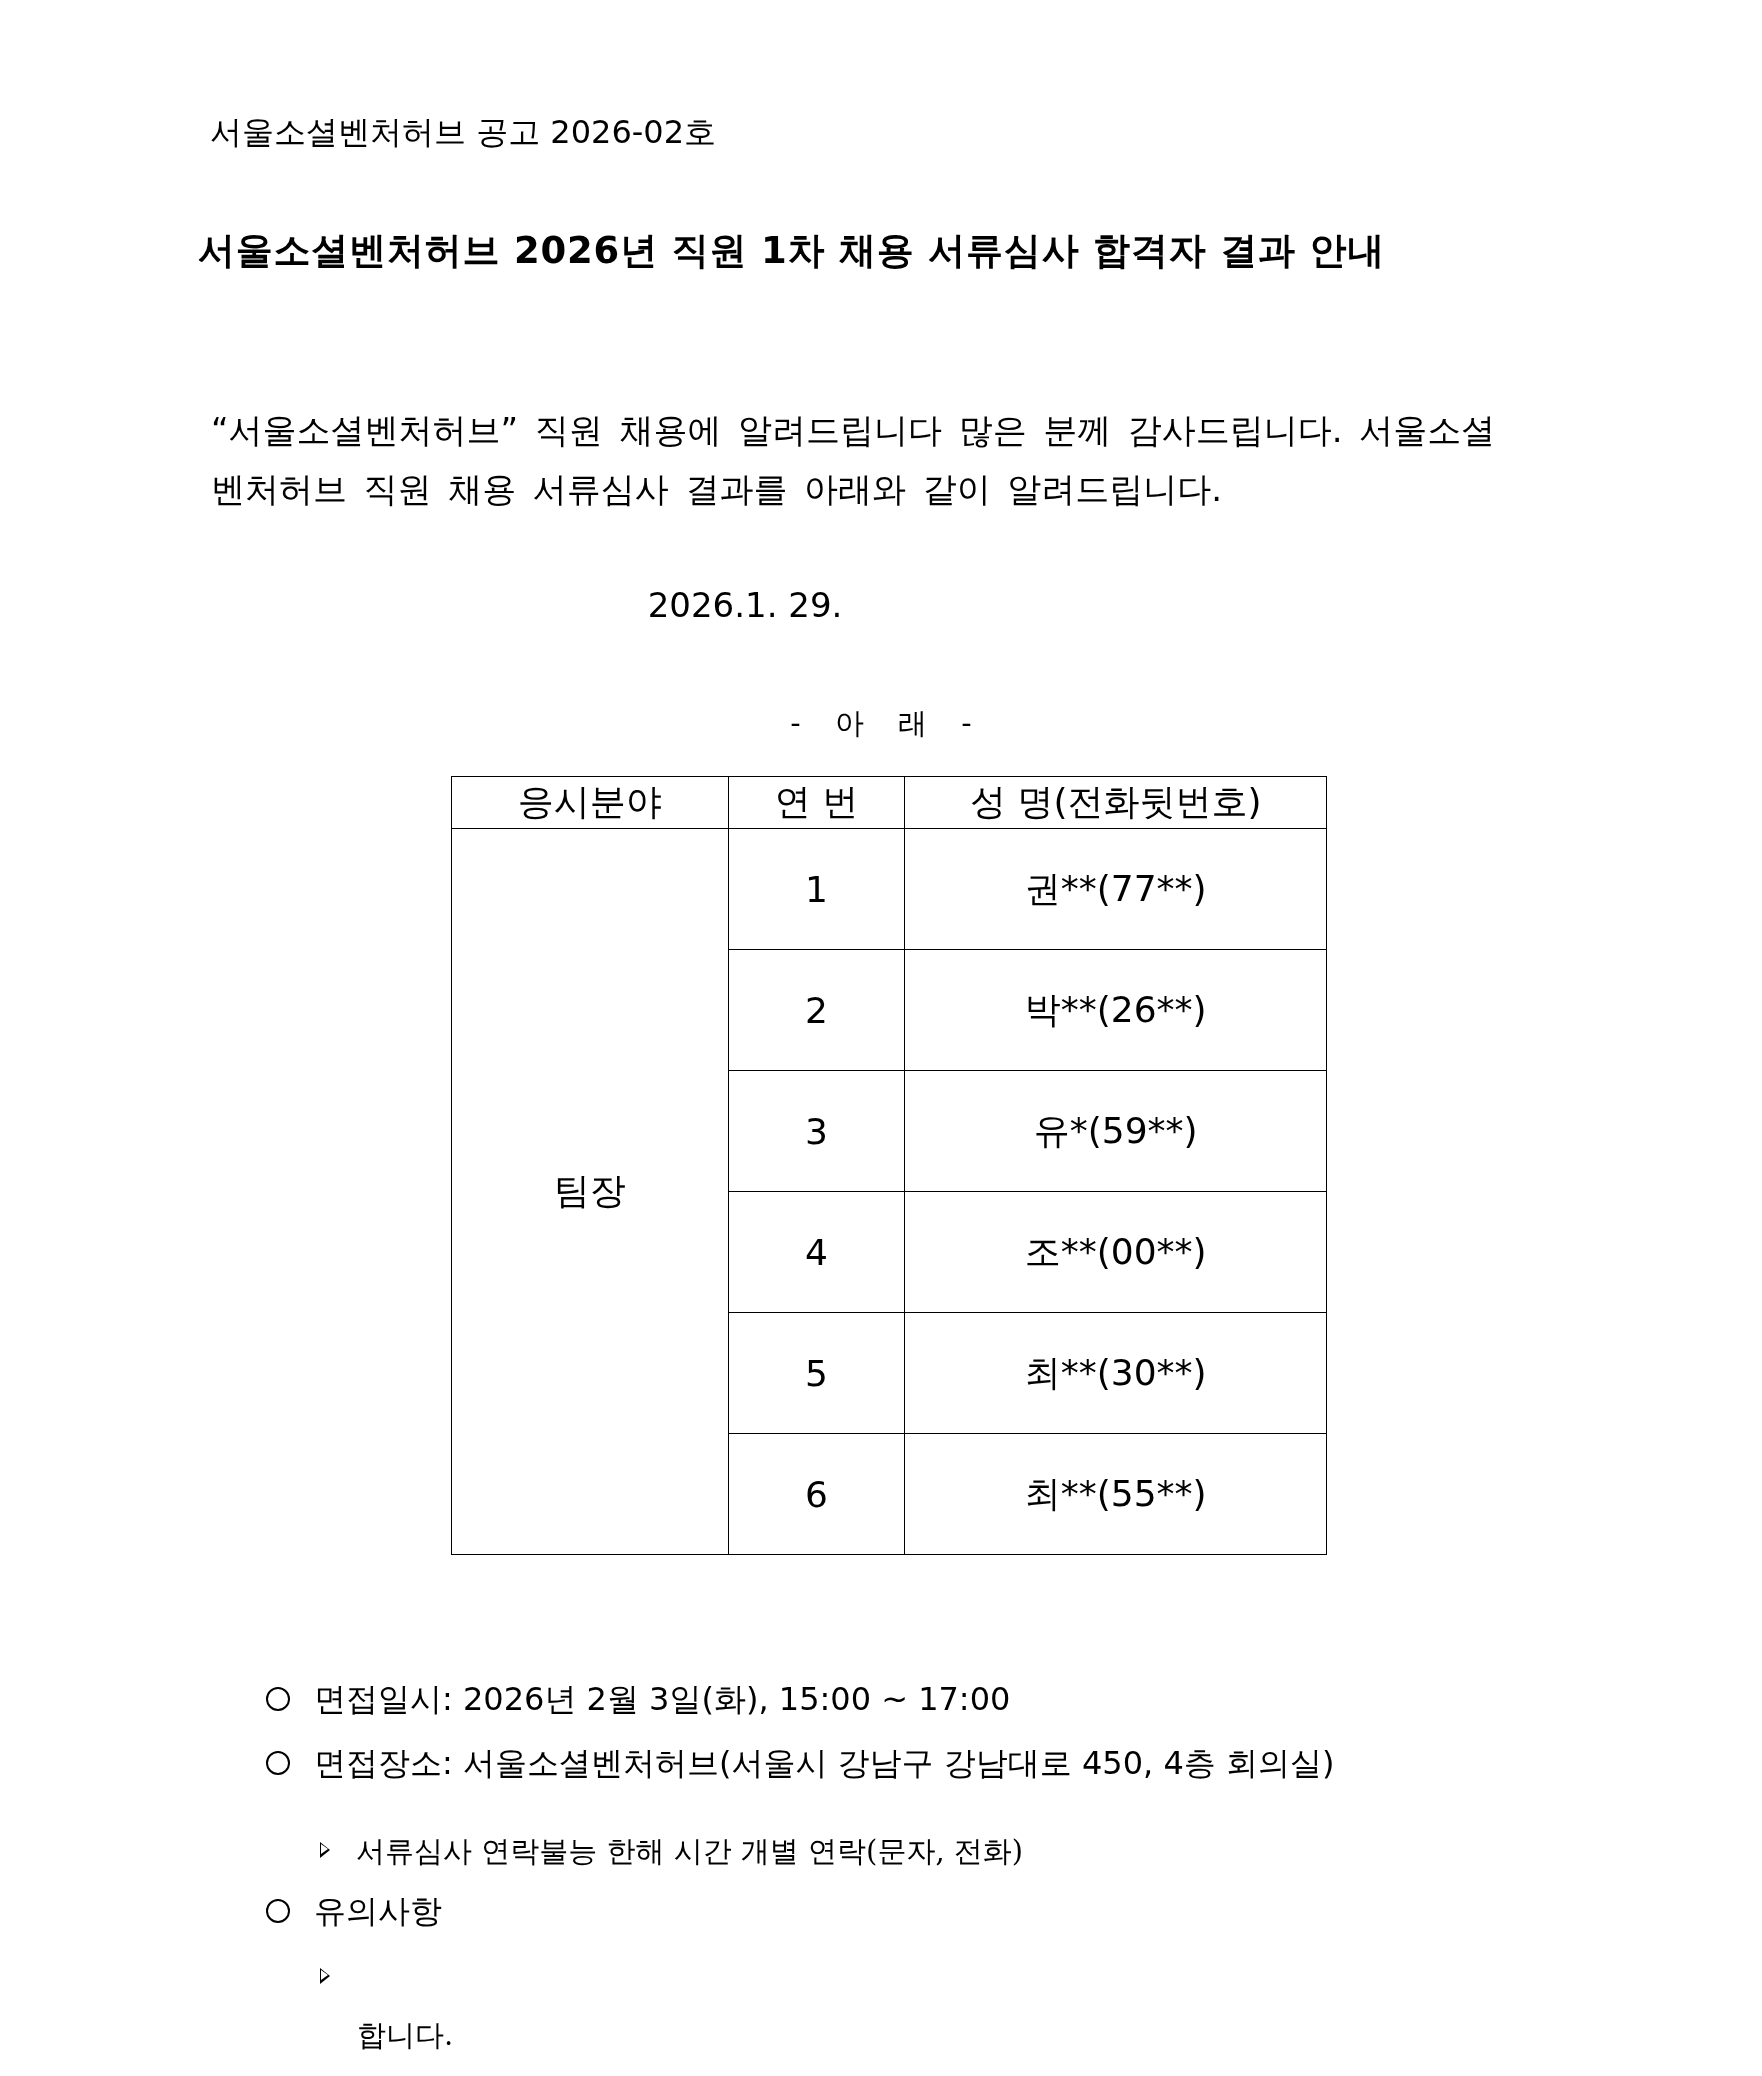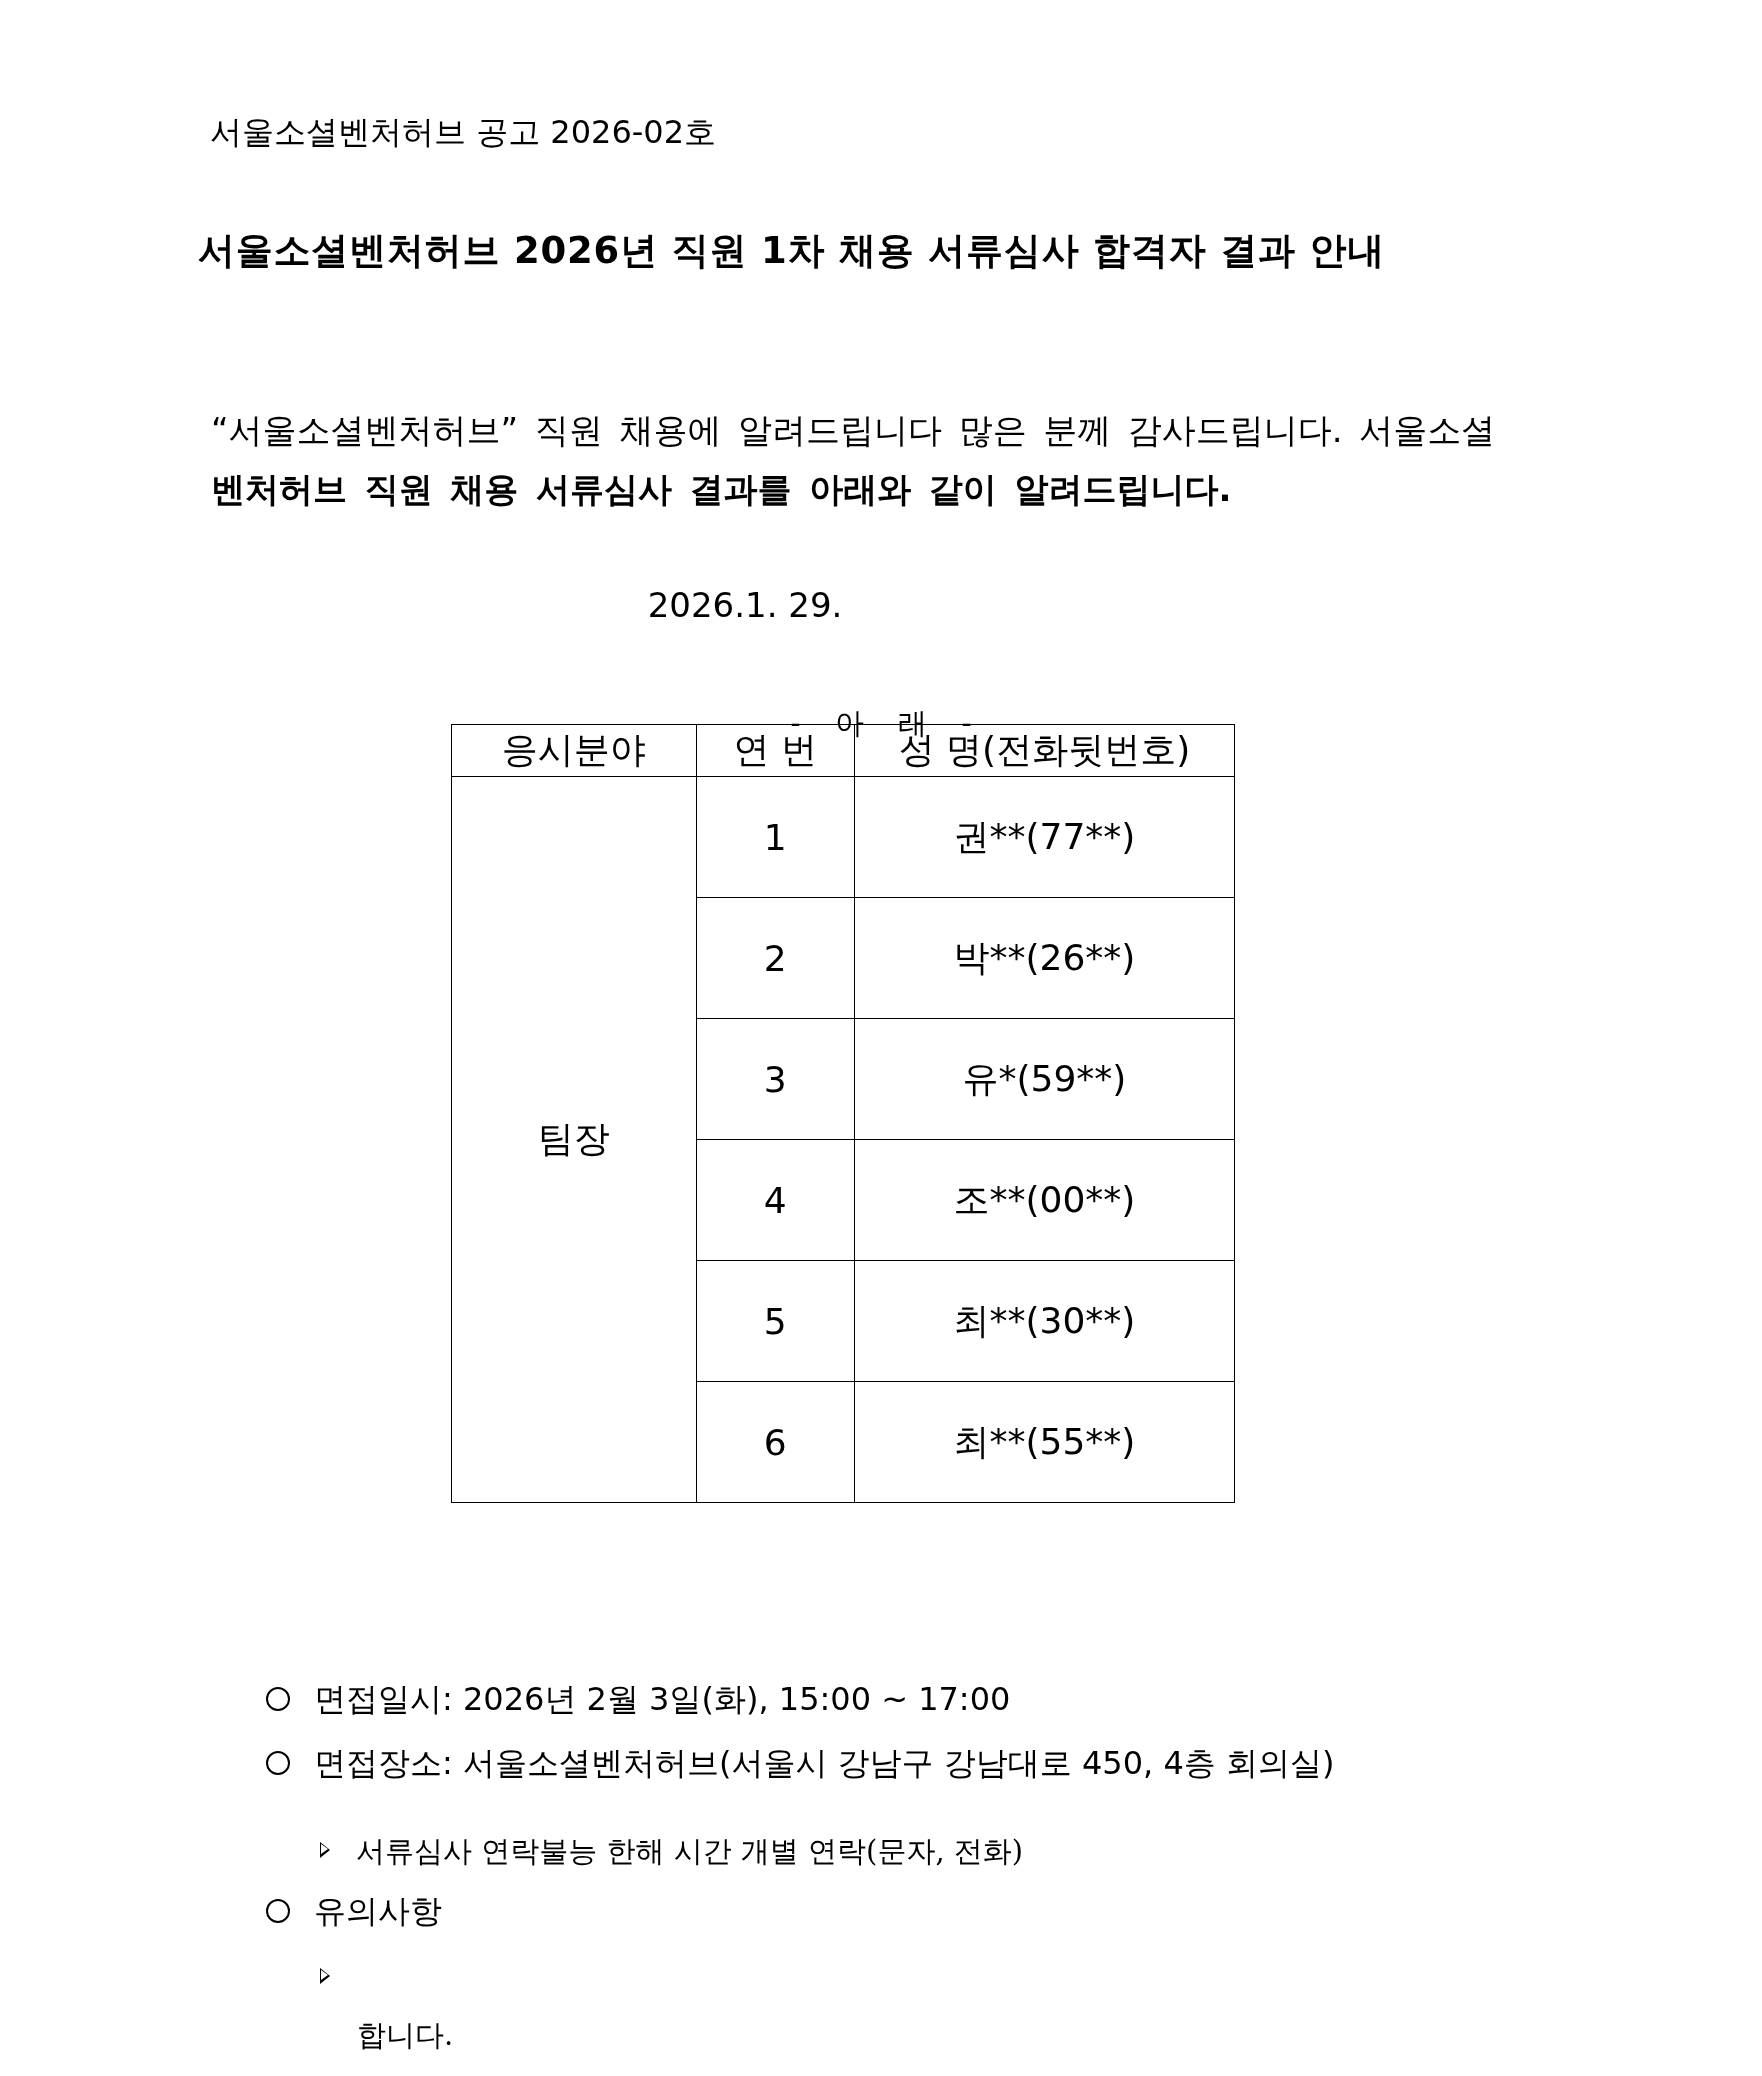--- a/index.html
+++ b/index.html
@@ -5,25 +5,25 @@
   html, body { margin: 0; padding: 0; background: #ffffff; }
   body { width: 1762px; height: 2424px; position: relative; overflow: hidden; color: #000; font-family: "DejaVu Sans", "Liberation Sans", sans-serif; }
   .abs { position: absolute; white-space: nowrap; }
   .sans { font-family: "DejaVu Sans", "Liberation Sans", sans-serif; }
   .serif { font-family: "DejaVu Serif", "Liberation Serif", serif; }
 
   #notice-number { left: 210px; top: 109px; font-size: 32px; line-height: 46px; }
   #doc-title { left: 0; width: 1583px; text-align: center; top: 224px; font-size: 37px; line-height: 54px; font-weight: bold; letter-spacing: 0.8px; }
   .body-line { left: 211px; font-size: 34px; line-height: 50px; }
   #body-line-1 { top: 405px; word-spacing: 5.8px; }
-  #body-line-2 { top: 464px; word-spacing: 5.8px; font-weight: bold; }
+  #body-line-2 { top: 464px; word-spacing: 5.8px; }
   #doc-date { left: 0; width: 1490px; text-align: center; top: 580px; font-size: 34px; line-height: 50px; }
   #below-marker { left: 0; width: 1762px; text-align: center; top: 698px; font-size: 29px; line-height: 50px; word-spacing: 25px; }
 
-  table#result-table { position: absolute; left: 451px; top: 724px; width: 784px; border-collapse: collapse; font-size: 36px; }
+  table#result-table { position: absolute; left: 451px; top: 776px; width: 876px; border-collapse: collapse; font-size: 36px; }
   #result-table th, #result-table td { border: 1.7px solid #000; text-align: center; vertical-align: middle; font-weight: normal; padding: 0; }
   #result-table th { height: 51px; }
   #result-table td { height: 120px; }
   #result-table col.c1 { width: 277px; }
   #result-table col.c2 { width: 177px; }
   #result-table col.c3 { width: 422px; }
 
   .bullet-row { left: 266px; font-size: 32px; line-height: 46px; }
   .circle { display: inline-block; width: 24px; height: 24px; border: 2.5px solid #000; border-radius: 50%; vertical-align: middle; margin-right: 24px; box-sizing: border-box; position: relative; top: -2.5px; }
   #bullet-interview-time { top: 1676px; }

